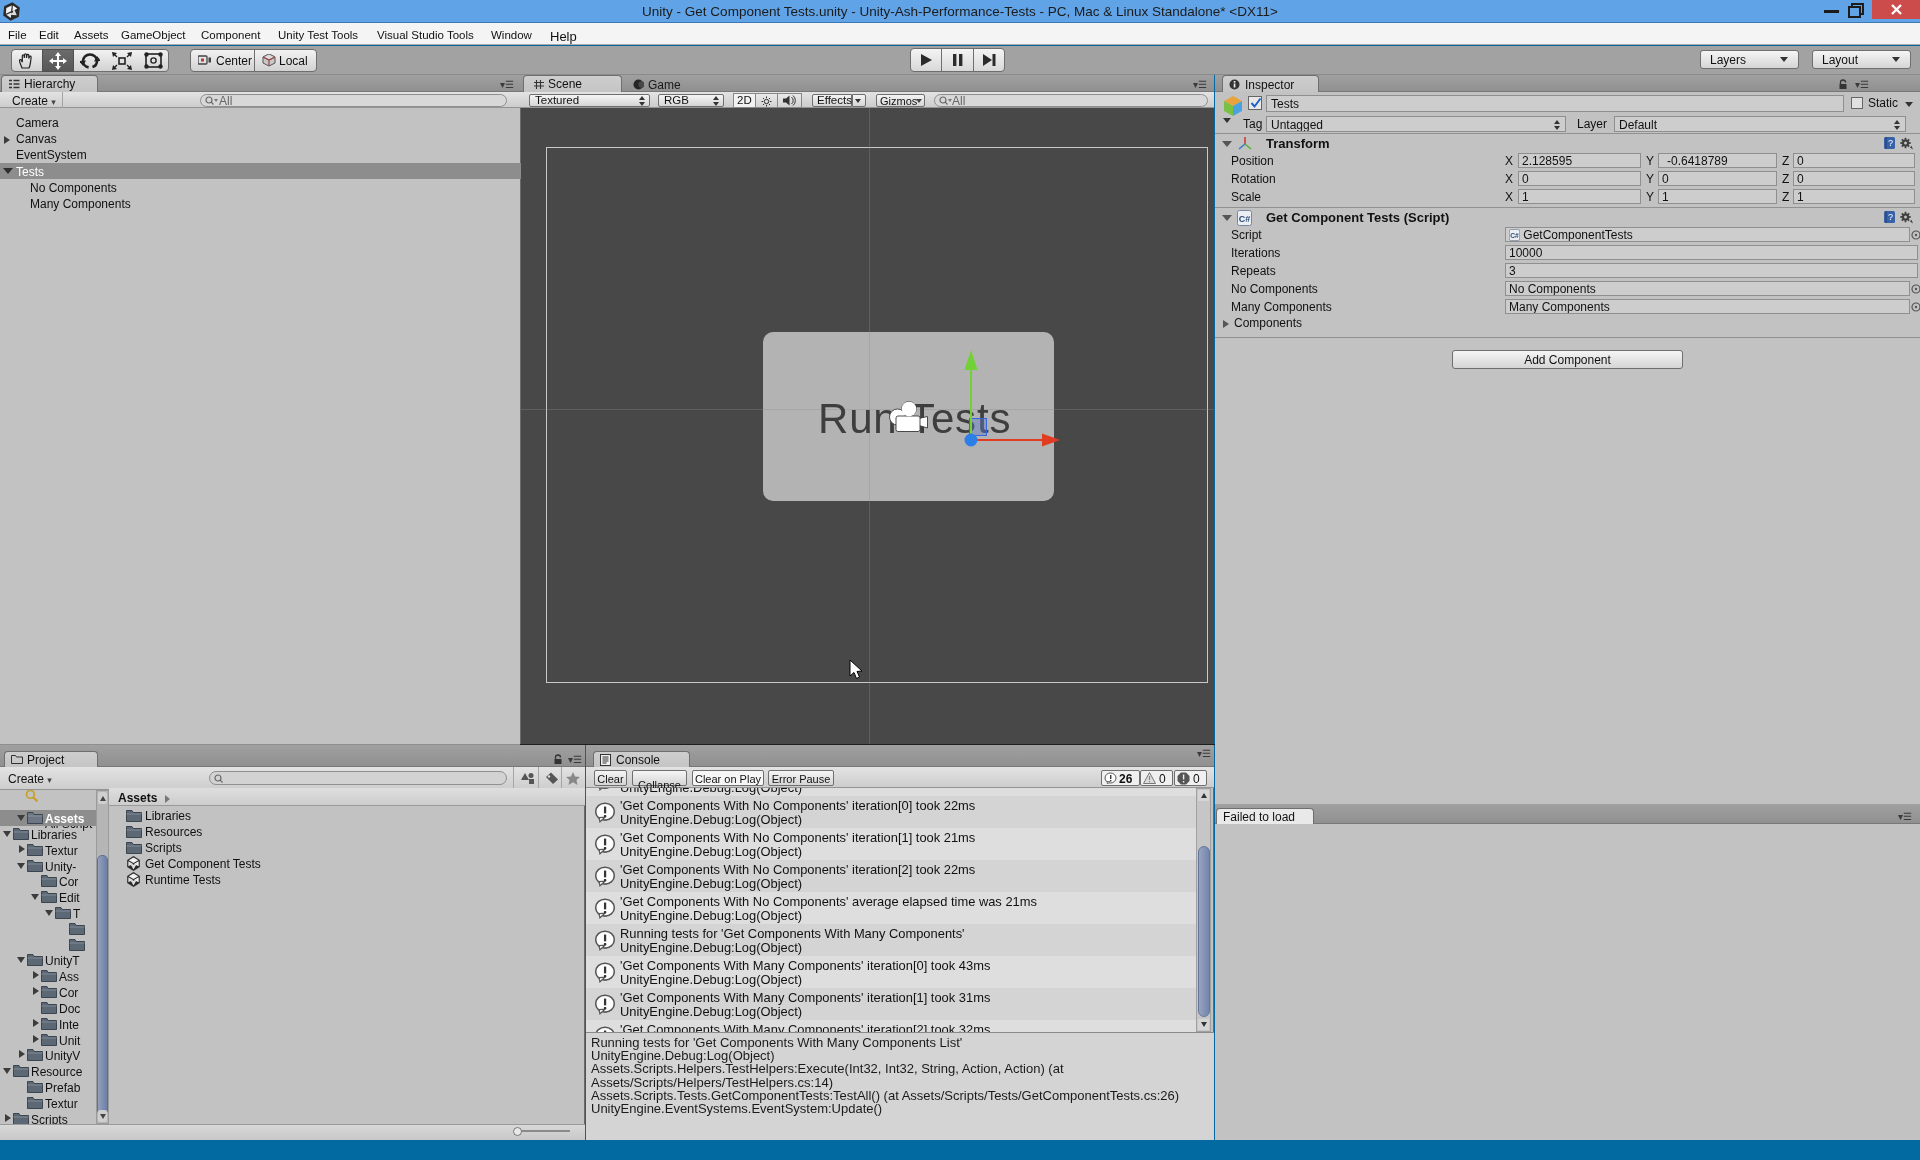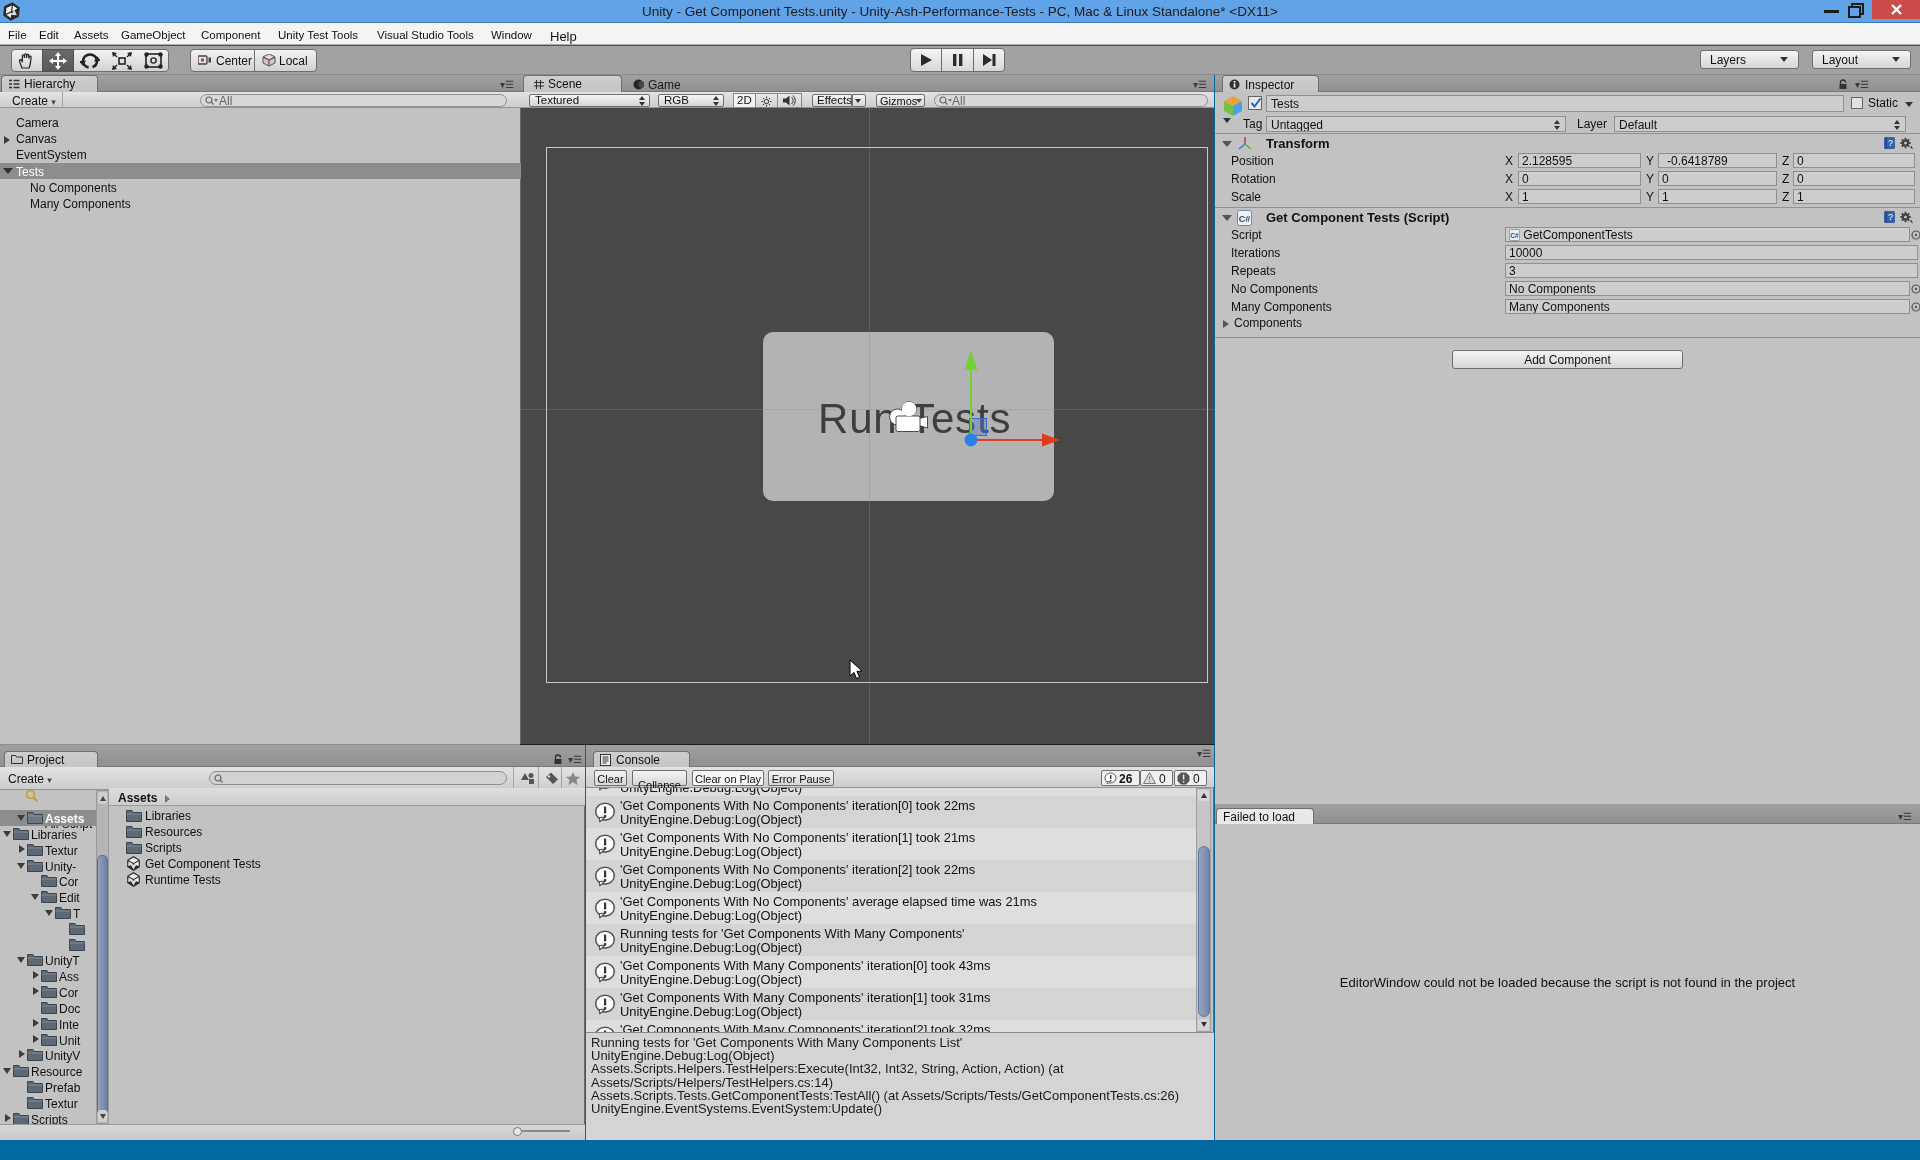--- a/index.html
+++ b/index.html
@@ -375,21 +375,20 @@
   <div class="txt abs" style="left:19px;top:241px;">Components</div>
   <div class="abs" style="left:0;top:262px;width:705px;height:1px;background:#919191;"></div>
   <div class="btn abs" style="left:237px;top:275px;width:231px;height:19px;padding-top:2px;">Add Component</div>
 </div>
 
 <div class="abs" id="failpanel" style="left:1215px;top:804px;width:705px;height:336px;background:#c2c2c2;">
   <div class="tabstrip abs" style="left:0;top:0;width:705px;height:20px;"></div>
   <div class="tab abs" style="left:1px;top:4px;width:98px;height:16px;background:#e9e9e9;"></div>
   <div class="txt abs" style="left:8px;top:6px;">Failed to load</div>
   <div class="abs hamb" style="left:683px;top:7px;">▾☰</div>
-  <div class="txt abs" style="left:0;top:171px;width:705px;text-align:center;font-size:13px;">EditorWindow could not be loaded because the script is not found in the project</div>
 </div>
 
 <div class="abs" style="left:0;top:744px;width:520px;height:1px;background:#8f8f8f;"></div>
 <div class="abs" style="left:520px;top:744px;width:695px;height:1px;background:#1e1e1e;"></div>
 
 <div class="abs" id="project" style="left:0;top:745px;width:585px;height:395px;background:#c2c2c2;border-right:1px solid #6a6a6a;">
   <div class="tabstrip abs" style="left:0;top:0;width:585px;height:22px;"></div>
   <div class="tab abs" style="left:4px;top:6px;width:94px;height:16px;"></div>
   <svg class="abs" style="left:11px;top:9px" width="12" height="10" viewBox="0 0 12 10">
         <path d="M0.5 9.5 V1.5 h4 l1 1.5 h6 v6.5 z" fill="none" stroke="#333" stroke-width="1"></path>

